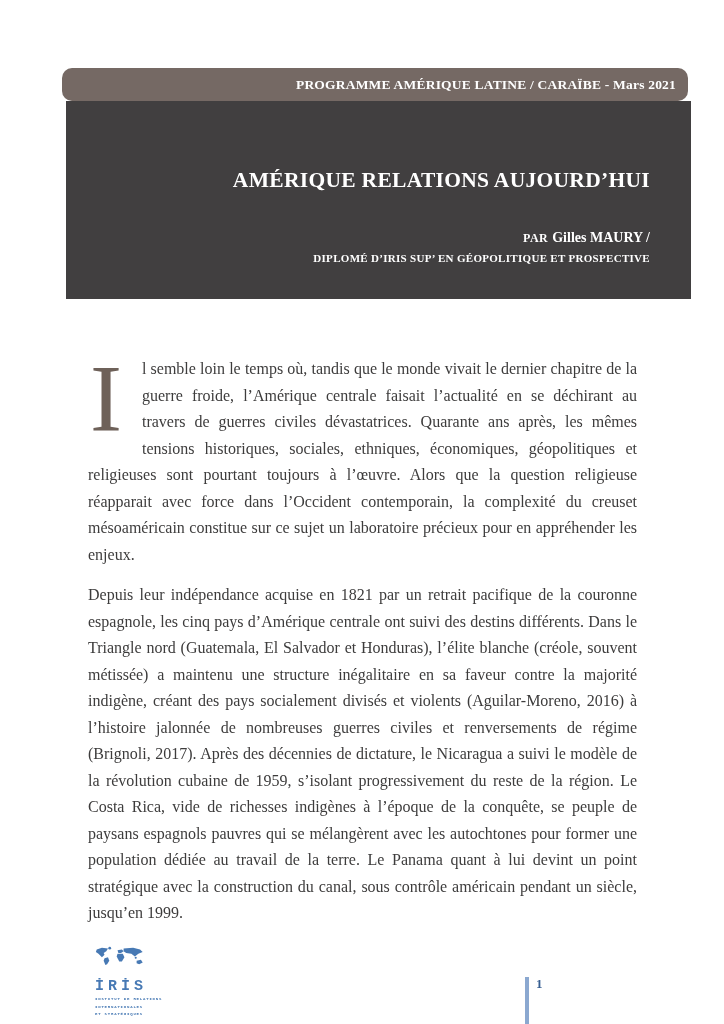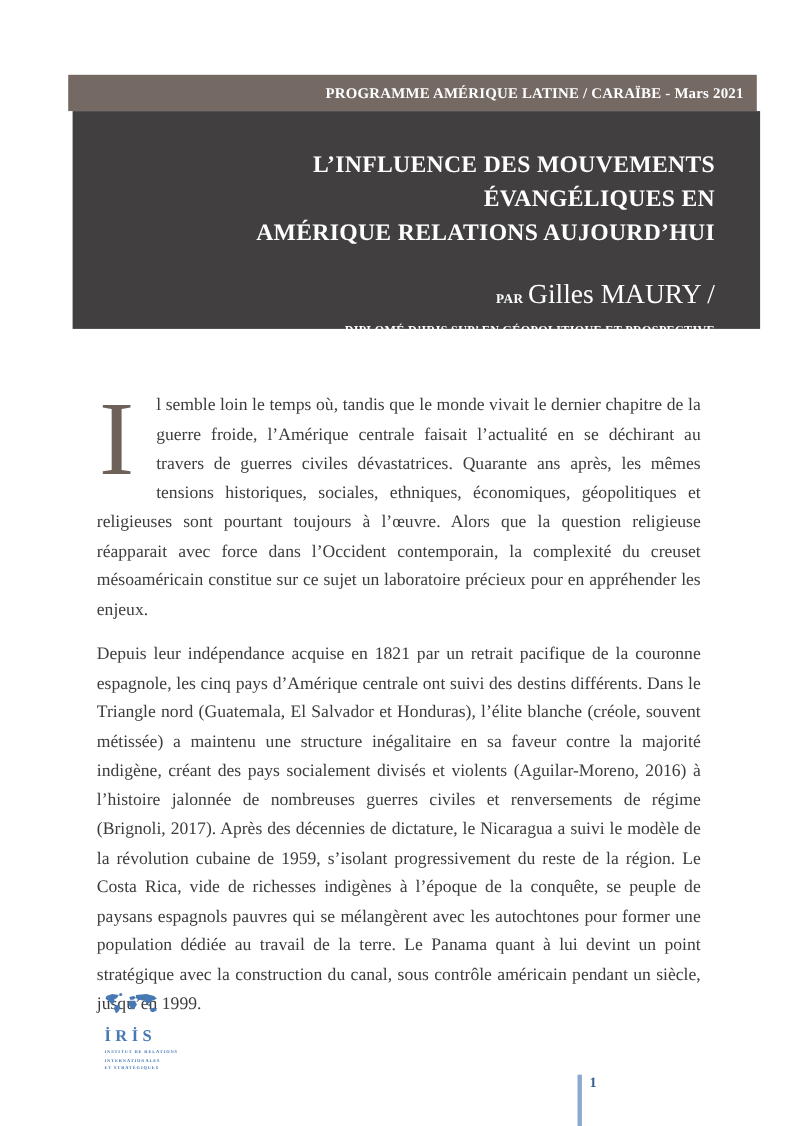--- a/index.html
+++ b/index.html
@@ -9,56 +9,56 @@
     background:#ffffff;
     overflow:hidden;
     font-family:"Liberation Serif","DejaVu Serif",serif;
   }
   
   .banner{
     position:absolute;left:62px;top:68px;width:626px;height:33px;
     background:#756964;color:#ffffff;
     display:flex;align-items:center;justify-content:flex-end;
     padding-right:12px;box-sizing:border-box;
-    font-weight:bold;font-size:13.5px;letter-spacing:0.2px;
+    font-weight:bold;font-size:13.5px;letter-spacing:0.2px;border-radius:10px;
   }
   
   .title-block{
     position:absolute;left:66px;top:101px;width:625px;height:198px;
     background:#413f40;color:#ffffff;
     box-sizing:border-box;
     padding:33px 41px 0 70px;
     text-align:right;
   }
   .title-block h1{
     margin:0;font-size:21.5px;line-height:31px;font-weight:bold;letter-spacing:0.3px;
   }
   .byline{margin-top:29px;line-height:24px;}
   .byline .prefix{font-size:12px;font-weight:bold;letter-spacing:0.5px;}
-  .byline .author{font-size:25px;font-weight:normal;}
-  .credential{margin-top:12px;font-size:11px;font-weight:bold;letter-spacing:0.3px;}
+  .byline .author{font-size:14px;font-weight:bold;}
+  .credential{margin-top:2px;font-size:11px;font-weight:bold;letter-spacing:0.3px;}
   
   .article{
     position:absolute;left:88px;top:356px;width:549px;
     color:#3d3c3c;font-size:16px;line-height:26.5px;text-align:justify;
   }
   .article p{margin:0 0 14px 0;}
   .dropcap{
     float:left;
     font-size:96px;line-height:74px;
     height:76px;
     margin:6px 20px 0 2px;
     color:#6e6159;
     font-weight:normal;
   }
   
   .logo{
-    position:absolute;left:95px;top:902px;width:60px;
+    position:absolute;left:95px;top:946px;width:60px;
     text-align:left;
-    font-family:Liberation Serif, serif;
+    font-family:Liberation Mono, monospace;
   }
   .logo .wordmark{
     margin-top:1px;
     color:#4779b4;font-size:15px;font-weight:bold;letter-spacing:4px;
     white-space:nowrap;
   }
   .logo .sub{
     margin-top:2px;
     color:#4779b4;font-size:4px;line-height:5.5px;letter-spacing:0.8px;font-weight:bold;
     white-space:nowrap;
@@ -76,21 +76,21 @@
 </head>
 <body>
 
 <div class="page">
 
   <div class="banner">
     <span>PROGRAMME AMÉRIQUE LATINE / CARAÏBE - Mars 2021</span>
   </div>
 
   <div class="title-block">
-    <h1><span>L’INFLUENCE DES MOUVEMENTS ÉVANGÉLIQUES EN</span><br><span>AMÉRIQUE RELATIONS AUJOURD’HUI</span></h1>
+    <h1><br><span>AMÉRIQUE RELATIONS AUJOURD’HUI</span></h1>
     <div class="byline">
       <span class="prefix">PAR</span>
       <span class="author">Gilles MAURY /</span>
     </div>
     <div class="credential">DIPLOMÉ D’IRIS SUP’ EN GÉOPOLITIQUE ET PROSPECTIVE</div>
   </div>
 
   <div class="article">
     <p><span class="dropcap">I</span><span>l semble loin le temps où, tandis que le monde vivait le dernier chapitre de la guerre froide, l’Amérique centrale faisait l’actualité en se déchirant au travers de guerres civiles dévastatrices. Quarante ans après, les mêmes tensions historiques, sociales, ethniques, économiques, géopolitiques et religieuses sont pourtant toujours à l’œuvre. Alors que la question religieuse réapparait avec force dans l’Occident contemporain, la complexité du creuset mésoaméricain constitue sur ce sujet un laboratoire précieux pour en appréhender les enjeux.</span></p>
     <p>Depuis leur indépendance acquise en 1821 par un retrait pacifique de la couronne espagnole, les cinq pays d’Amérique centrale ont suivi des destins différents. Dans le Triangle nord (Guatemala, El Salvador et Honduras), l’élite blanche (créole, souvent métissée) a maintenu une structure inégalitaire en sa faveur contre la majorité indigène, créant des pays socialement divisés et violents (Aguilar-Moreno, 2016) à l’histoire jalonnée de nombreuses guerres civiles et renversements de régime (Brignoli, 2017). Après des décennies de dictature, le Nicaragua a suivi le modèle de la révolution cubaine de 1959, s’isolant progressivement du reste de la région. Le Costa Rica, vide de richesses indigènes à l’époque de la conquête, se peuple de paysans espagnols pauvres qui se mélangèrent avec les autochtones pour former une population dédiée au travail de la terre. Le Panama quant à lui devint un point stratégique avec la construction du canal, sous contrôle américain pendant un siècle, jusqu’en 1999.</p>

